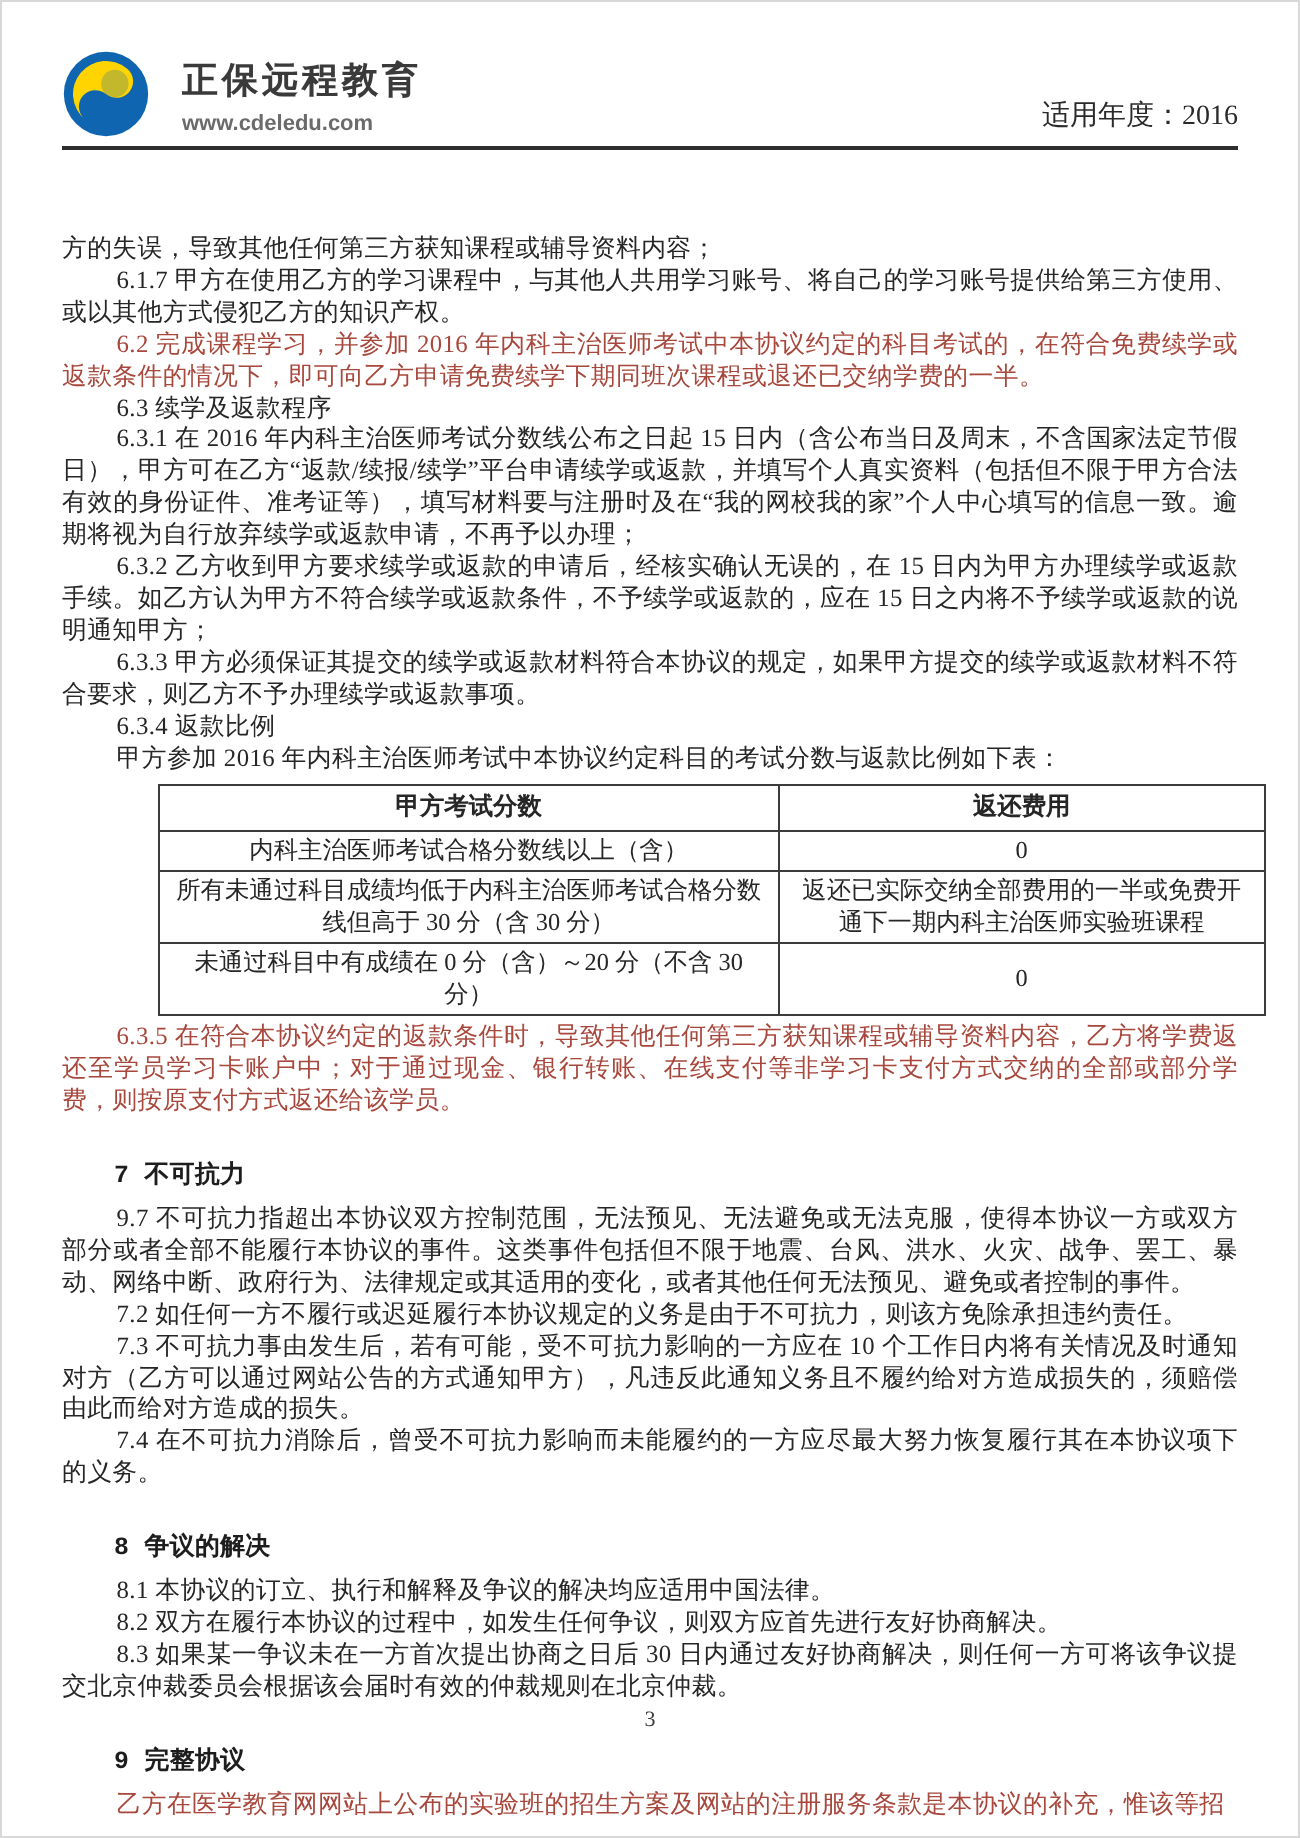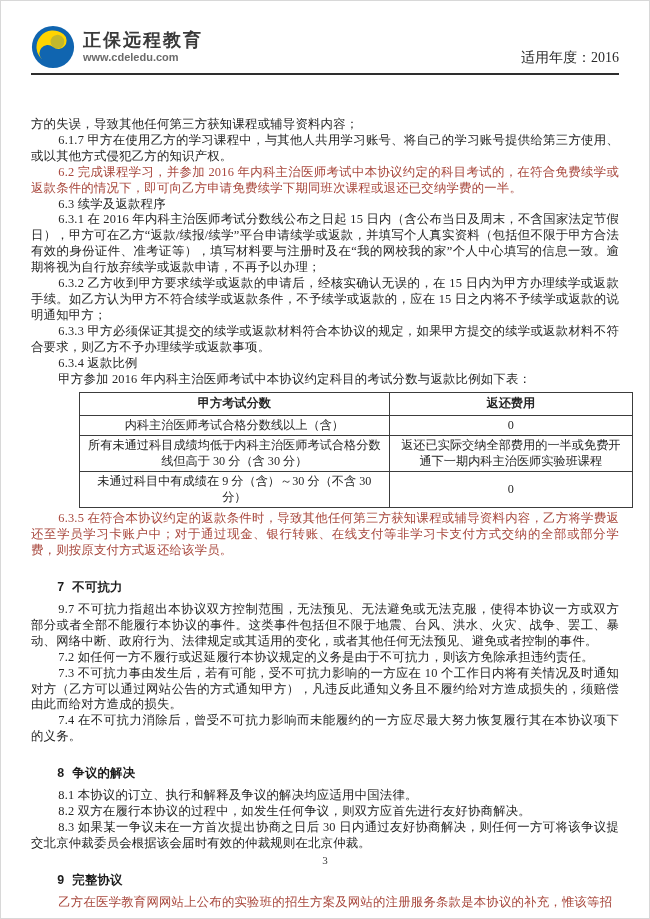--- a/index.html
+++ b/index.html
@@ -22,30 +22,30 @@
     overflow:hidden;
   }
   
   .header{
     position:absolute;top:24px;left:30px;right:30px;
     height:50px;
     border-bottom:2px solid var(--rule-color);
     display:flex;align-items:flex-end;justify-content:space-between;
     padding-bottom:4px;
   }
-  .brand{display:flex;align-items:center;gap:8px;}
+  .brand{display:flex;align-items:flex-end;gap:16px;}
   .brand-logo{width:44px;height:44px;flex:0 0 auto;}
   .brand-text{display:flex;flex-direction:column;line-height:1.05;}
   .brand-name{
     font-family:"Liberation Sans","DejaVu Sans",sans-serif;
     font-weight:bold;font-size:18px;color:#3a3a3a;letter-spacing:2px;
   }
   .brand-url{
     font-family:"Liberation Sans","DejaVu Sans",sans-serif;
-    font-weight:bold;font-size:11px;color:#6b6b6b;margin-top:2px;
+    font-weight:bold;font-size:11px;color:#6b6b6b;margin-top:8px;
   }
   .header-year{
     font-size:14px;color:#2a2a2a;padding-bottom:2px;
     font-family:"Liberation Serif","DejaVu Serif",serif;
   }
   
   .content{
     position:absolute;top:80px;left:30px;right:30px;margin-top:36px;
   }
   .content p{
@@ -143,21 +143,21 @@
       <tbody>
         <tr>
           <td>内科主治医师考试合格分数线以上（含）</td>
           <td>0</td>
         </tr>
         <tr>
           <td>所有未通过科目成绩均低于内科主治医师考试合格分数线但高于 30 分（含 30 分）</td>
           <td>返还已实际交纳全部费用的一半或免费开通下一期内科主治医师实验班课程</td>
         </tr>
         <tr>
-          <td>未通过科目中有成绩在 9 分（含）～30 分（不含 30 分）</td>
+          <td>未通过科目中有成绩在 0 分（含）～20 分（不含 30 分）</td>
           <td>0</td>
         </tr>
       </tbody>
     </table>
 
     <p class="indent red">6.3.5 在符合本协议约定的返款条件时，导致其他任何第三方获知课程或辅导资料内容，乙方将学费返还至学员学习卡账户中；对于通过现金、银行转账、在线支付等非学习卡支付方式交纳的全部或部分学费，则按原支付方式返还给该学员。</p>
 
     <p class="sec-heading">7 不可抗力</p>
     <p class="indent">9.7 不可抗力指超出本协议双方控制范围，无法预见、无法避免或无法克服，使得本协议一方或双方部分或者全部不能履行本协议的事件。这类事件包括但不限于地震、台风、洪水、火灾、战争、罢工、暴动、网络中断、政府行为、法律规定或其适用的变化，或者其他任何无法预见、避免或者控制的事件。</p>
     <p class="indent">7.2 如任何一方不履行或迟延履行本协议规定的义务是由于不可抗力，则该方免除承担违约责任。</p>

